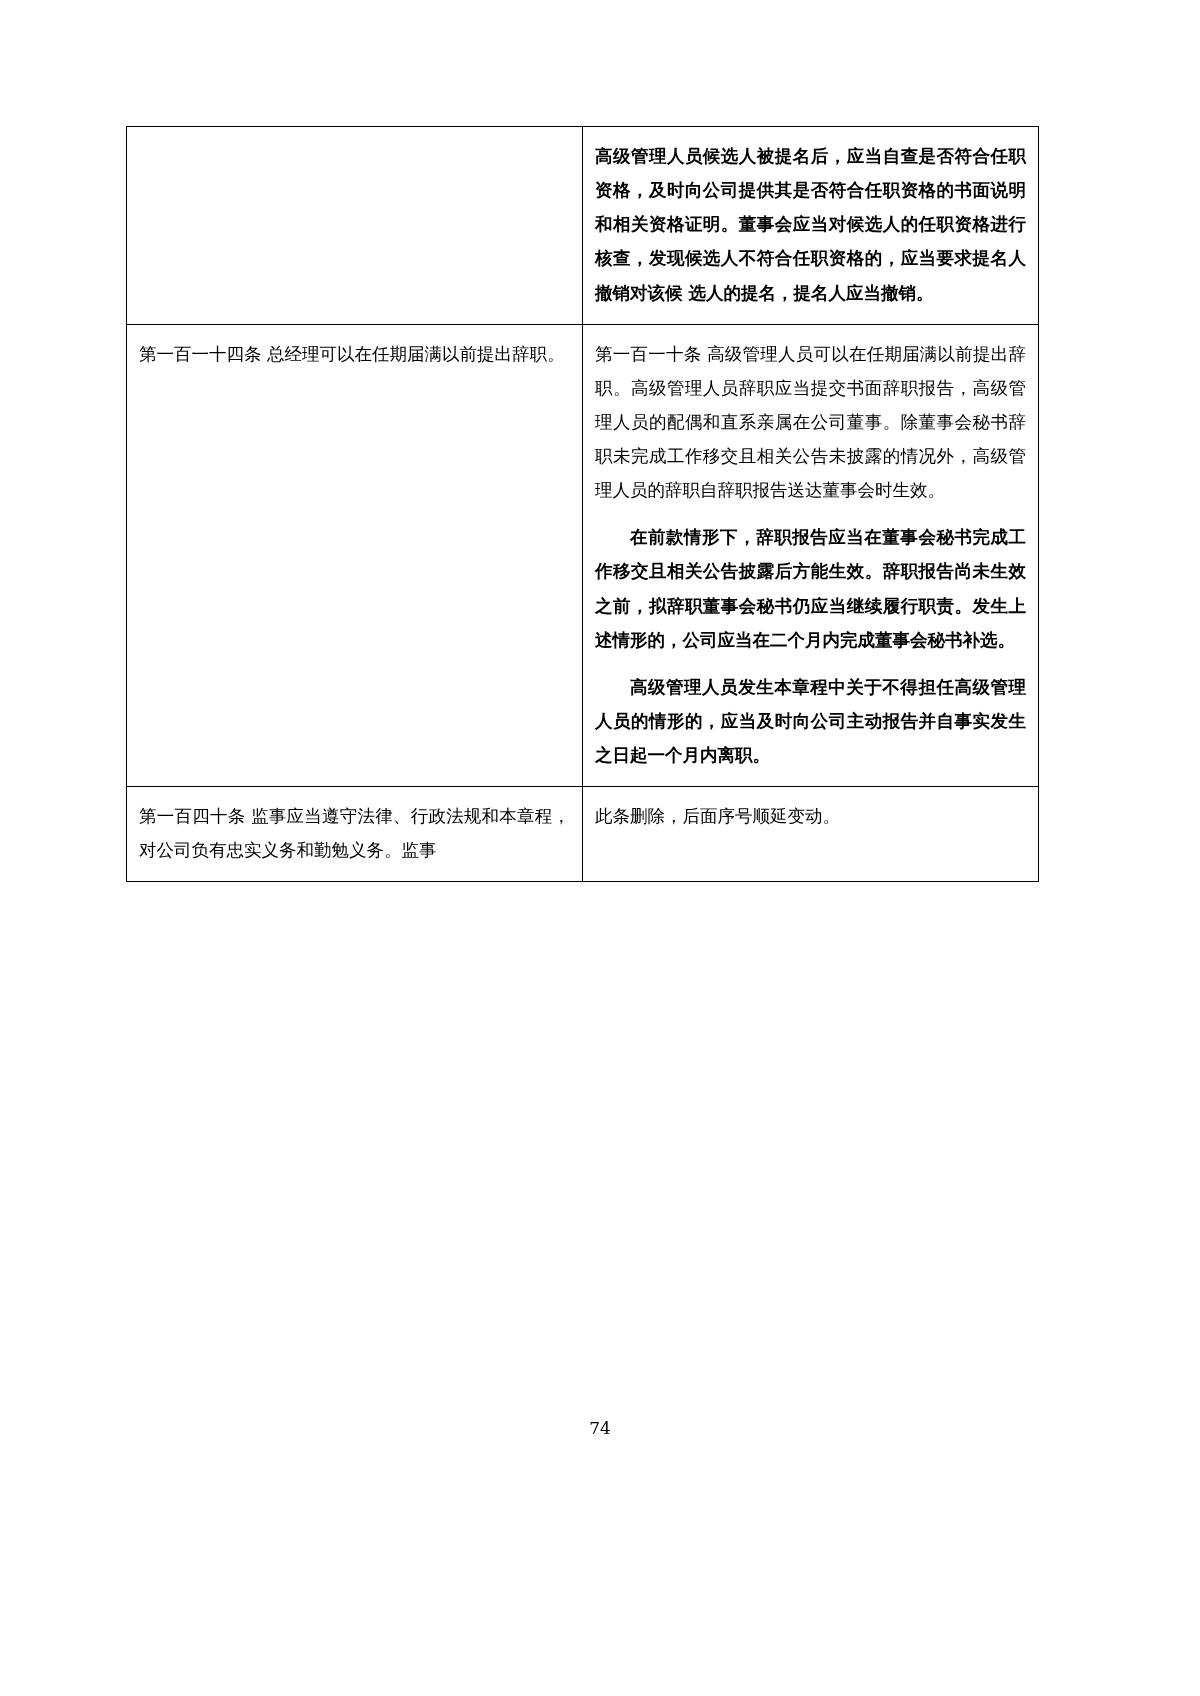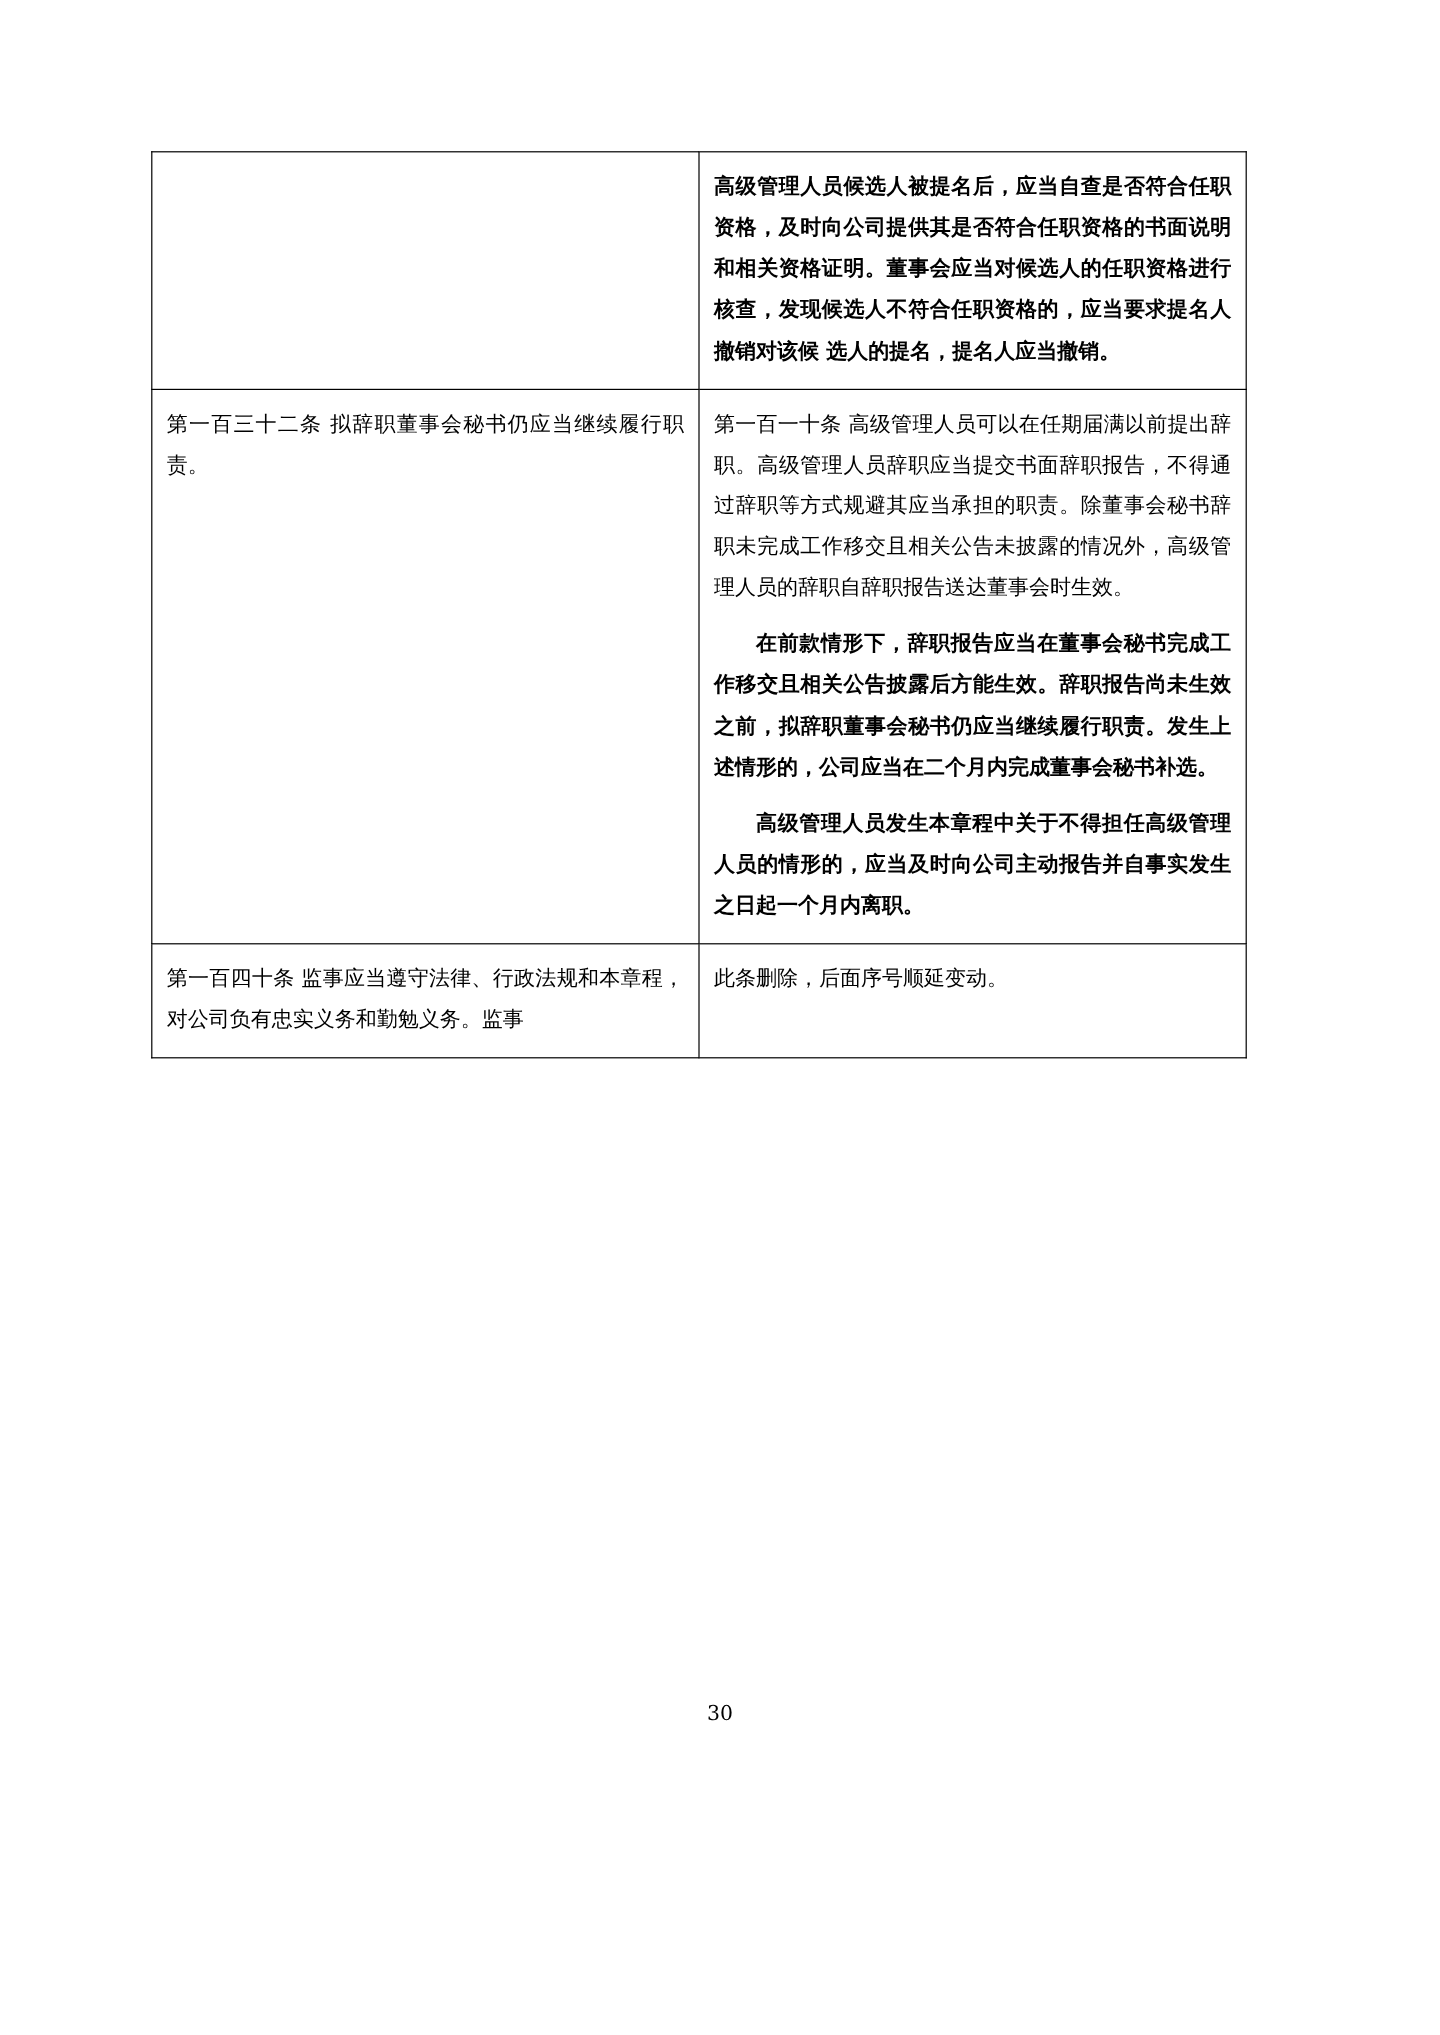--- a/index.html
+++ b/index.html
@@ -68,37 +68,37 @@
 
       <tr>
         <td class="col-left cell-empty"></td>
         <td class="col-right">
           <p class="p b">高级管理人员候选人被提名后，应当自查是否符合任职资格，及时向公司提供其是否符合任职资格的书面说明和相关资格证明。董事会应当对候选人的任职资格进行核查，发现候选人不符合任职资格的，应当要求提名人撤销对该候 选人的提名，提名人应当撤销。</p>
         </td>
       </tr>
 
       <tr>
         <td class="col-left">
-          <p class="p">第一百三十二条  拟辞职董事会秘书仍应当继续履行职责。</p>
+          <p class="p">第一百一十四条  总经理可以在任期届满以前提出辞职。</p>
         </td>
         <td class="col-right">
-          <p class="p">第一百一十条  高级管理人员可以在任期届满以前提出辞职。高级管理人员辞职应当提交书面辞职报告，不得通过辞职等方式规避其应当承担的职责。除董事会秘书辞职未完成工作移交且相关公告未披露的情况外，高级管理人员的辞职自辞职报告送达董事会时生效。</p>
+          <p class="p">第一百一十条  高级管理人员可以在任期届满以前提出辞职。高级管理人员辞职应当提交书面辞职报告，高级管理人员的配偶和直系亲属在公司董事。除董事会秘书辞职未完成工作移交且相关公告未披露的情况外，高级管理人员的辞职自辞职报告送达董事会时生效。</p>
           <p class="p b indent">在前款情形下，辞职报告应当在董事会秘书完成工作移交且相关公告披露后方能生效。辞职报告尚未生效之前，拟辞职董事会秘书仍应当继续履行职责。发生上述情形的，公司应当在二个月内完成董事会秘书补选。</p>
           <p class="p b indent">高级管理人员发生本章程中关于不得担任高级管理人员的情形的，应当及时向公司主动报告并自事实发生之日起一个月内离职。</p>
         </td>
       </tr>
 
 
       <tr>
         <td class="col-left">
           <p class="p">第一百四十条  监事应当遵守法律、行政法规和本章程，对公司负有忠实义务和勤勉义务。监事</p>
         </td>
         <td class="col-right">
           <p class="p">此条删除，后面序号顺延变动。</p>
         </td>
       </tr>
 
     </tbody>
   </table>
 
-  <div class="page-number">30</div>
+  <div class="page-number">74</div>
 
 </div>
 
 </body></html>

